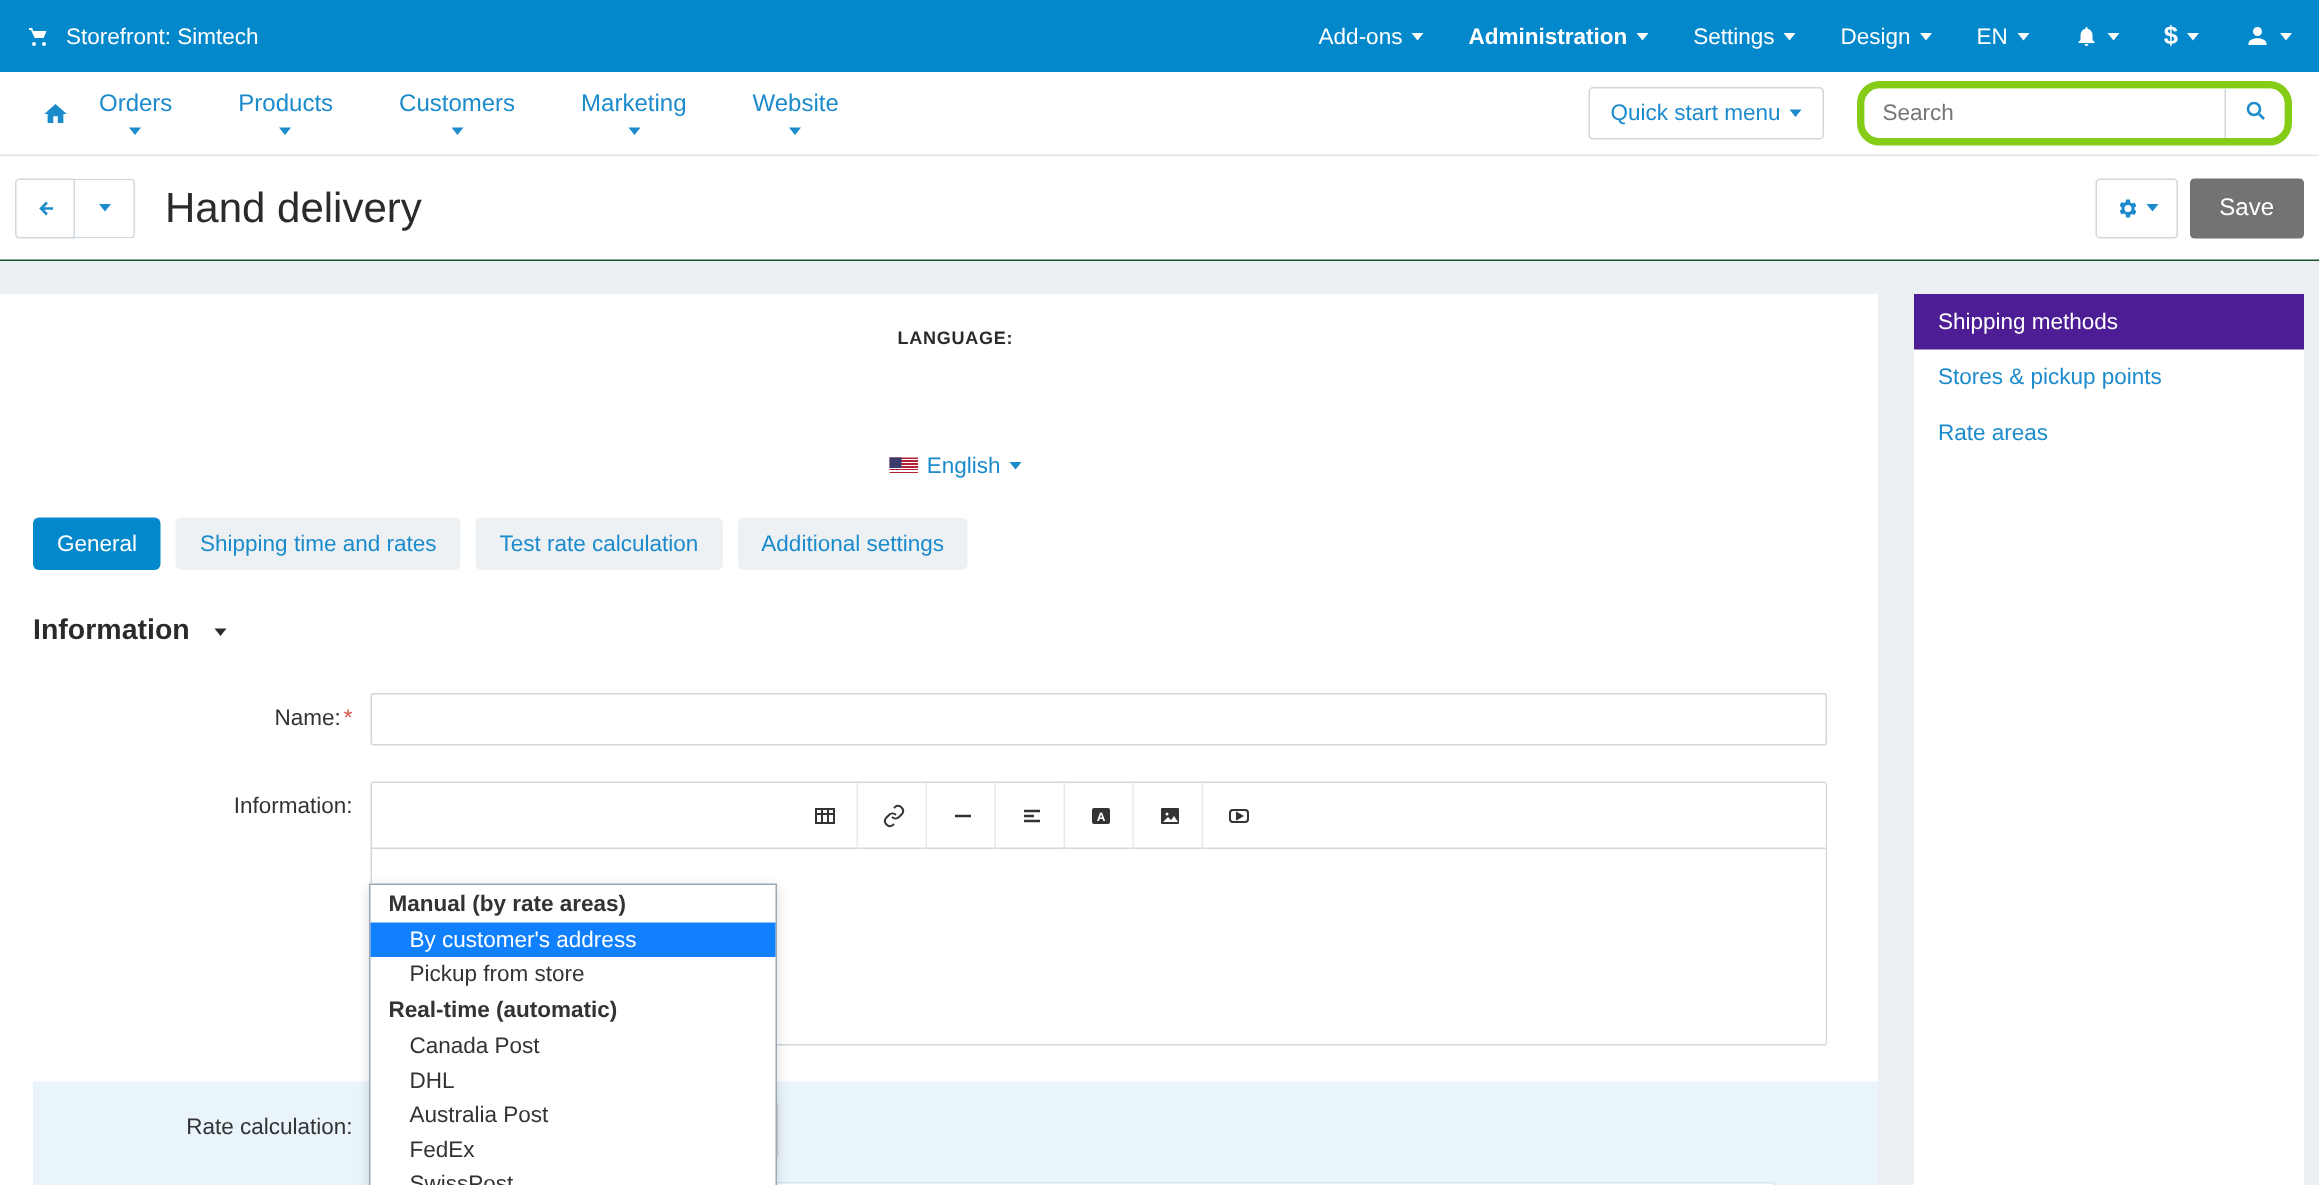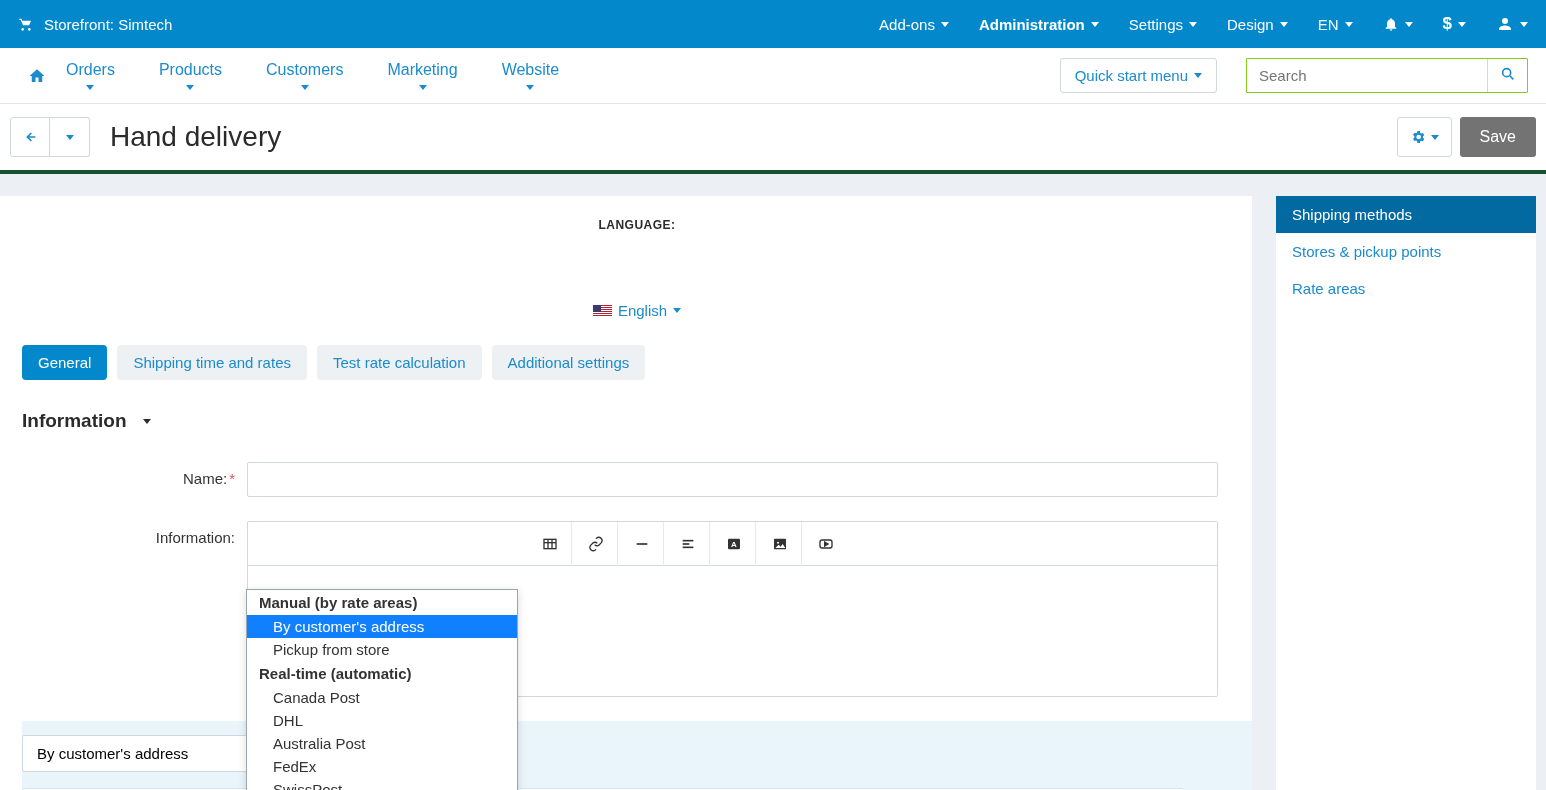--- a/index.html
+++ b/index.html
@@ -10,28 +10,28 @@
 .topbar-left { display: flex; align-items: center; gap: 10px; font-size: 15px; }
 .topbar-right { margin-left: auto; display: flex; align-items: center; gap: 30px; font-size: 15px; }
 .topbar-right .item { display: flex; align-items: center; gap: 6px; cursor: pointer; }
 .topbar-right .bold { font-weight: 600; }
 .caret { width: 0; height: 0; border-left: 4px solid transparent; border-right: 4px solid transparent; border-top: 5px solid currentColor; display: inline-block; vertical-align: middle; }
 
 
 .navbar { background: #fff; height: 56px; display: flex; align-items: center; padding: 0 18px; border-bottom: 1px solid #e0e6ea; }
 .navbar a { color: #1b8bcc; text-decoration: none; font-size: 16px; display: inline-flex; align-items: center; gap: 6px; padding: 0 10px; font-weight: 500; flex-direction: column; }
 .navbar .nav-links { display: flex; gap: 24px; }
-.navbar .right { margin-left: auto; display: flex; gap: 6px; align-items: center; }
+.navbar .right { margin-left: auto; display: flex; gap: 22px; align-items: center; }
 .btn-outline { border: 1px solid #d0d7dd; background: #fff; color: #1b8bcc; padding: 8px 14px; font-size: 15px; border-radius: 3px; cursor: pointer; display: inline-flex; align-items: center; gap: 6px; }
-.search-wrap { display: flex; border: 1px solid #84cc16; border-radius: 1px; overflow: hidden; margin-left: 23px; }
+.search-wrap { display: flex; border: 5px solid #84cc16; border-radius: 15px; overflow: hidden; }
 .search-wrap input { border: none; padding: 8px 12px; width: 240px; font-size: 15px; outline: none; }
 .search-wrap .sbtn { background: #fff; border: none; border-left: 1px solid #d0d7dd; width: 40px; color: #1b8bcc; cursor: pointer; font-size: 15px; }
 
 
-.titlebar { background: #fff; height: 70px; display: flex; align-items: center; padding: 0 10px; border-bottom: 4px solid #14532d; }
+.titlebar { background: #fff; height: 70px; display: flex; align-items: center; padding: 0 10px; border-bottom: 1px solid #14532d; }
 .back-group { display: flex; }
 .back-group button { background: #fff; border: 1px solid #d0d7dd; width: 40px; height: 40px; color: #1b8bcc; cursor: pointer; display:flex; align-items:center; justify-content:center; }
 .back-group button:first-child { border-radius: 3px 0 0 3px; }
 .back-group button:last-child { border-radius: 0 3px 3px 0; border-left: none; }
 .page-title { font-size: 28px; font-weight: 400; color: #2b2b2b; margin-left: 20px; }
 .titlebar .right-actions { margin-left: auto; display: flex; gap: 8px; }
 .gear-btn { background: #fff; border: 1px solid #d0d7dd; height: 40px; padding: 0 12px; color: #1b8bcc; border-radius: 3px; cursor: pointer; display:flex; align-items:center; gap:5px; }
 .save-btn { background: #737373; color: #fff; border: none; height: 40px; padding: 0 20px; font-size: 16px; border-radius: 3px; cursor: pointer; }
 
 
@@ -75,21 +75,21 @@
 .info-box a { color:#1b8bcc; text-decoration:none; }
 
 
 .dropdown { position: absolute; top: 393px; left: 246px; width: 272px; background: #fff; border: 1px solid #9aa6b1; box-shadow: 0 2px 8px rgba(0,0,0,.15); z-index: 20; }
 .dropdown .group { padding: 4px 12px; font-weight: 700; font-size: 15px; }
 .dropdown .opt { padding: 3px 12px 3px 26px; cursor: pointer; font-size: 15px; }
 .dropdown .opt.selected { background: #1180ff; color: #fff; }
 
 
 .sidebar .sb-item { display: block; padding: 10px 16px; color: #1b8bcc; text-decoration: none; font-size: 15px; }
-.sidebar .sb-item.active { background: #0369a1; color: #fff; font-weight: 500; }
+.sidebar .sb-item.active { background: #4c1d95; color: #fff; font-weight: 500; }
 
 
 .ic { width: 16px; height: 16px; }
 .ic-lg { width: 18px; height: 18px; }
 </style>
 </head>
 <body>
 
 <div class="topbar">
   <div class="topbar-left">
@@ -284,20 +284,21 @@
                 </svg>
               </div>
           </div>
           <div class="wys-body"></div>
         </div>
       </div>
     </div>
 
     <div class="ratecalc">
       <div class="form-row">
+        <div class="flabel">Rate calculation:</div>
         <div class="fcontrol">
           <select>
             <option>By customer's address</option>
           </select>
           <div class="info-box">
             <span>There may be more ways to calculate shipping rates. They'll show up if you activate the corresponding </span><a href="#">shipping add-ons</a><span>.</span>
           </div>
         </div>
       </div>
     </div>

